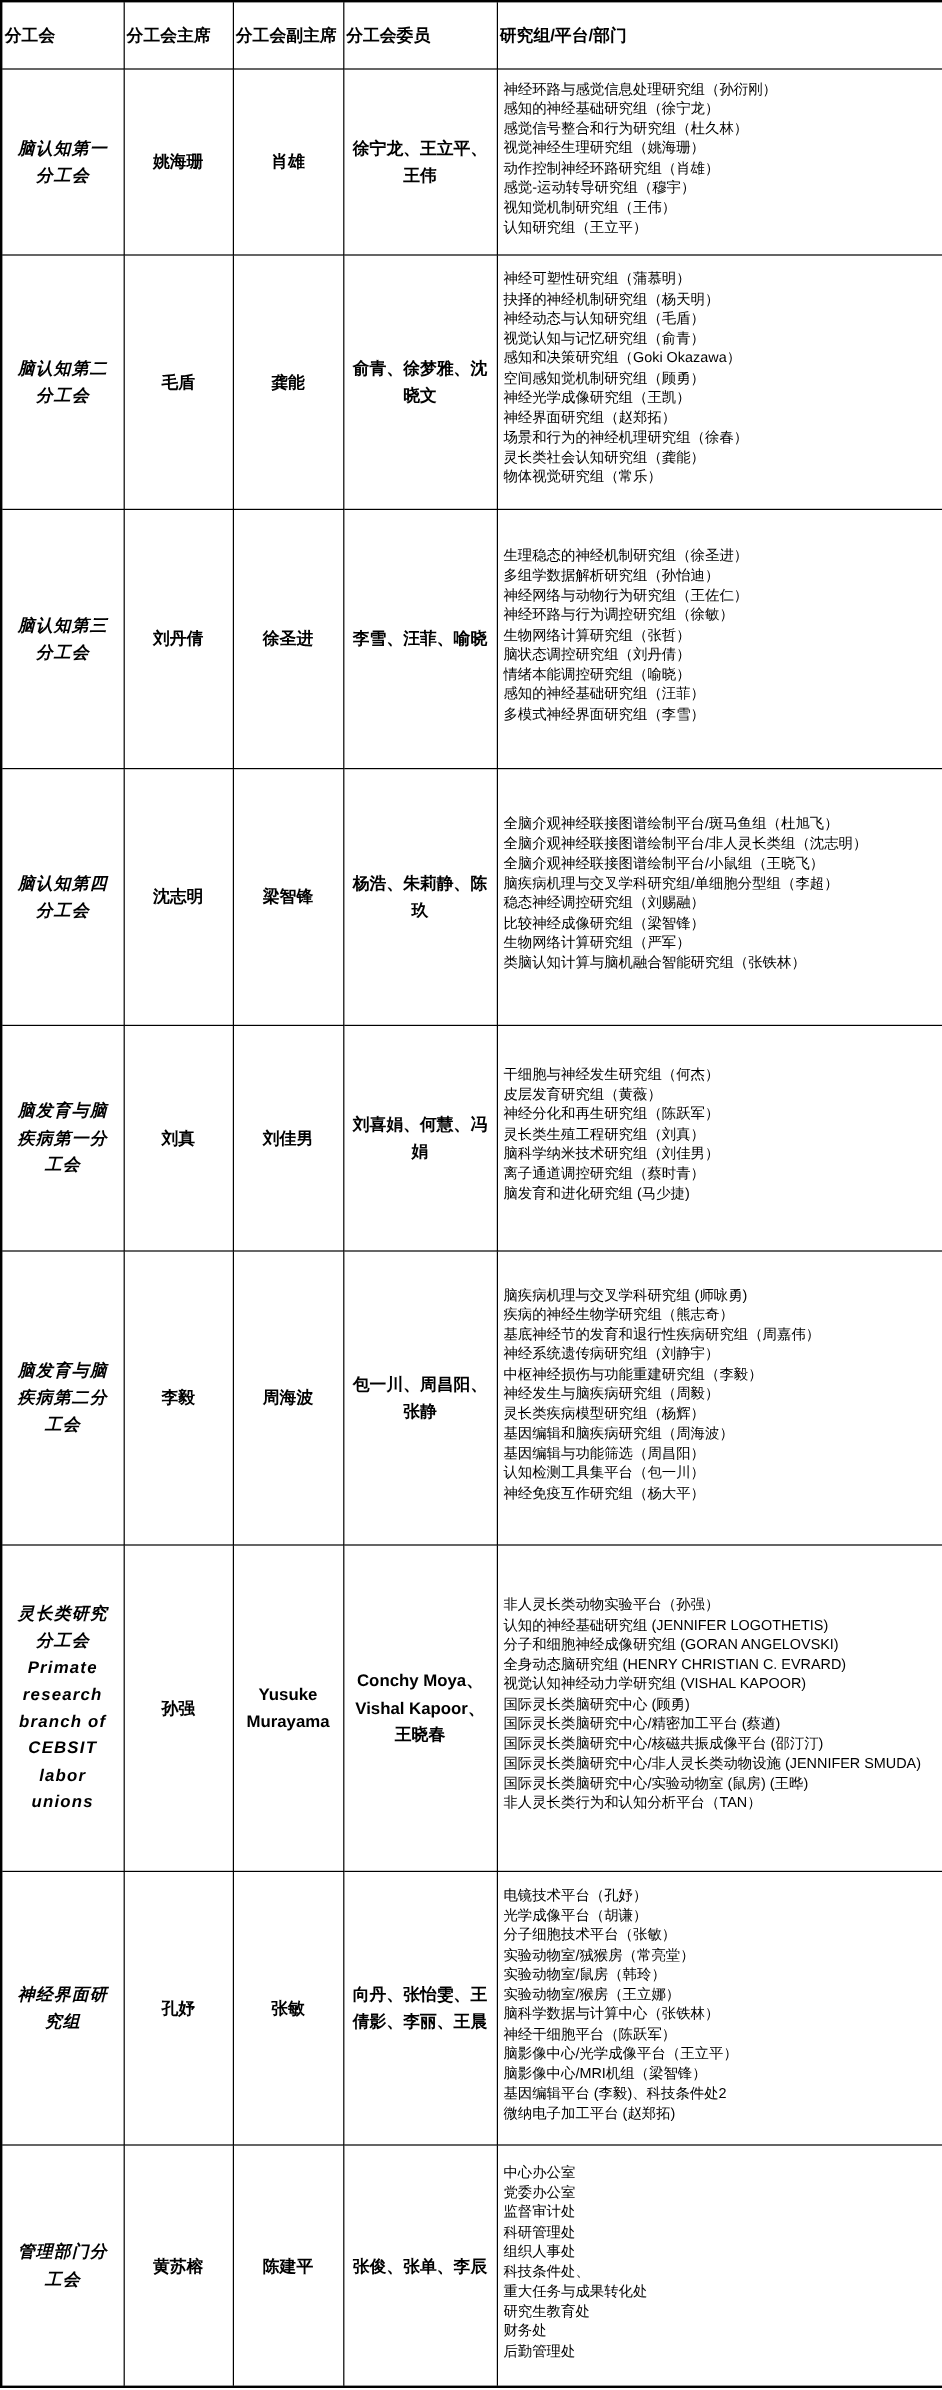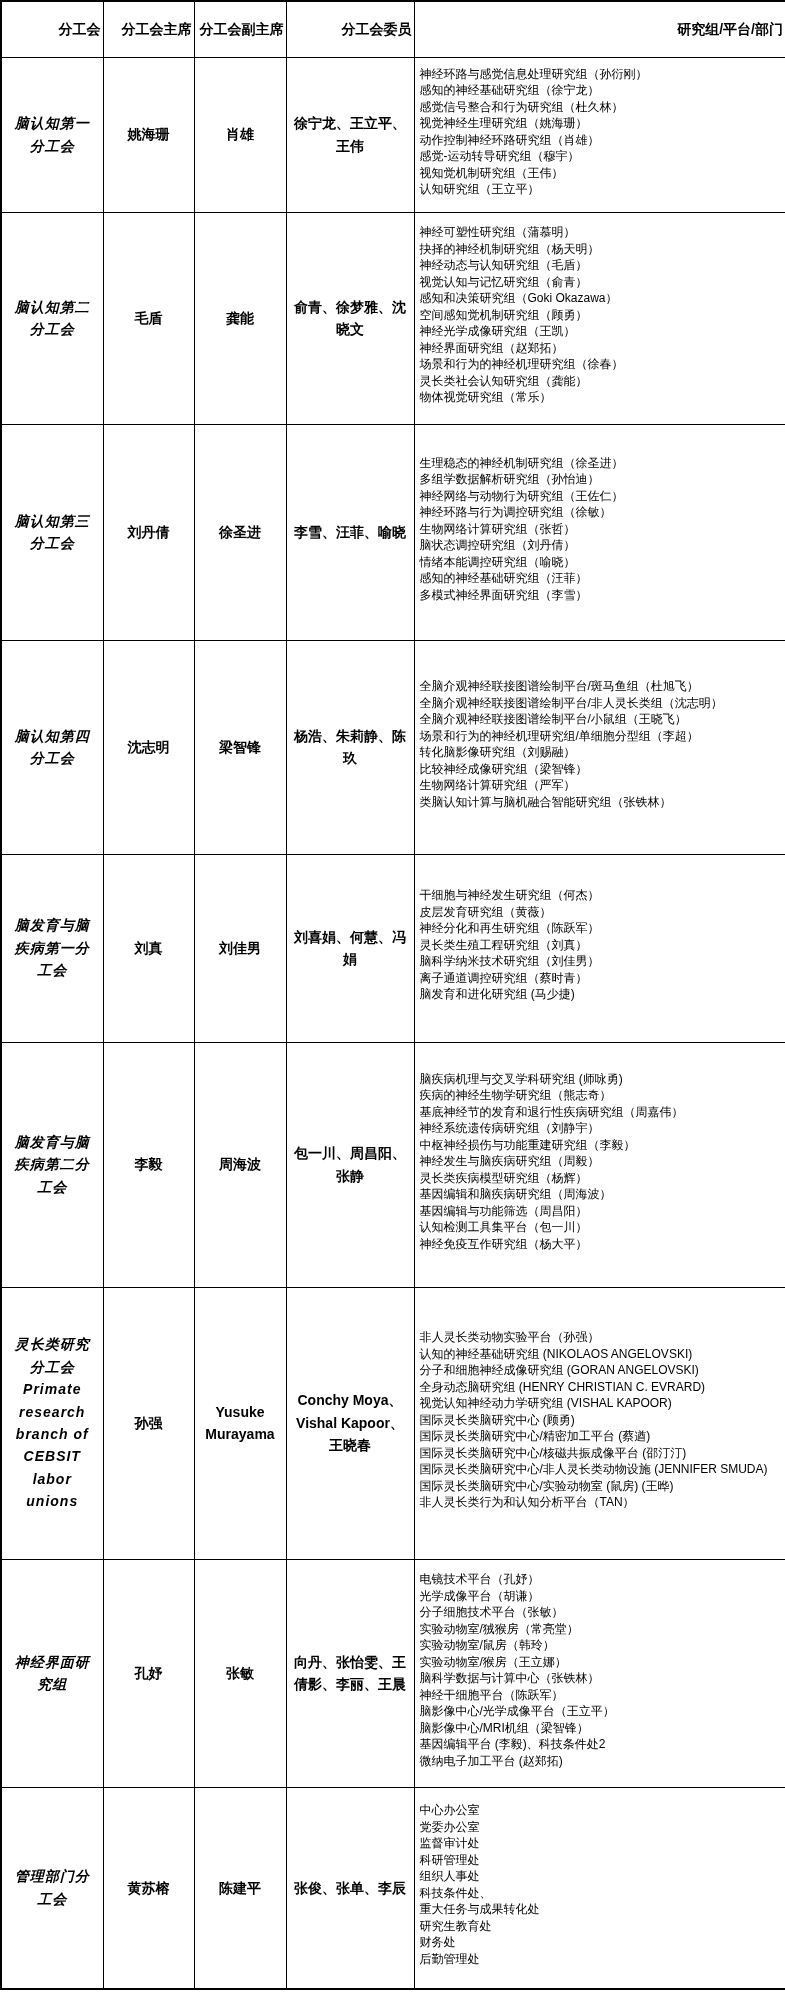--- a/index.html
+++ b/index.html
@@ -20,21 +20,21 @@
   }
   table.union-table th,
   table.union-table td {
     border: 1px solid #000000;
     vertical-align: middle;
     overflow: hidden;
   }
   thead th {
     font-weight: bold;
     font-size: 14px;
-    text-align: right;
+    text-align: left;
     height: 56px;
     line-height: 1.35;
     padding: 2px;
   }
   td.c-union, td.c-chair, td.c-vice, td.c-comm {
     font-weight: bold;
     font-size: 14px;
     text-align: center;
     padding: 4px 6px;
     line-height: 1.6;
@@ -129,22 +129,22 @@
         </tr>
         <tr style="height: 214px;">
           <td class="c-union">脑认知第四分工会</td>
           <td class="c-chair">沈志明</td>
           <td class="c-vice">梁智锋</td>
           <td class="c-comm">杨浩、朱莉静、陈玖</td>
           <td class="c-groups">
             <div class="group-line">全脑介观神经联接图谱绘制平台/斑马鱼组（杜旭飞）</div>
             <div class="group-line">全脑介观神经联接图谱绘制平台/非人灵长类组（沈志明）</div>
             <div class="group-line">全脑介观神经联接图谱绘制平台/小鼠组（王晓飞）</div>
-            <div class="group-line">场景和行为的神经机理研究组/单细胞分型组（李超）</div>
-            <div class="group-line">转化脑影像研究组（刘赐融）</div>
+            <div class="group-line">脑疾病机理与交叉学科研究组/单细胞分型组（李超）</div>
+            <div class="group-line">稳态神经调控研究组（刘赐融）</div>
             <div class="group-line">比较神经成像研究组（梁智锋）</div>
             <div class="group-line">生物网络计算研究组（严军）</div>
             <div class="group-line">类脑认知计算与脑机融合智能研究组（张铁林）</div>
           </td>
         </tr>
         <tr style="height: 188px;">
           <td class="c-union">脑发育与脑疾病第一分工会</td>
           <td class="c-chair">刘真</td>
           <td class="c-vice">刘佳男</td>
           <td class="c-comm">刘喜娟、何慧、冯娟</td>
@@ -177,21 +177,21 @@
             <div class="group-line">神经免疫互作研究组（杨大平）</div>
           </td>
         </tr>
         <tr style="height: 272px;">
           <td class="c-union">灵长类研究分工会 Primate research branch of CEBSIT labor unions</td>
           <td class="c-chair">孙强</td>
           <td class="c-vice">Yusuke Murayama</td>
           <td class="c-comm">Conchy Moya、Vishal Kapoor、王晓春</td>
           <td class="c-groups">
             <div class="group-line">非人灵长类动物实验平台（孙强）</div>
-            <div class="group-line">认知的神经基础研究组 (NIKOLAOS ANGELOVSKI)</div>
+            <div class="group-line">认知的神经基础研究组 (JENNIFER LOGOTHETIS)</div>
             <div class="group-line">分子和细胞神经成像研究组 (GORAN ANGELOVSKI)</div>
             <div class="group-line">全身动态脑研究组 (HENRY CHRISTIAN C. EVRARD)</div>
             <div class="group-line">视觉认知神经动力学研究组 (VISHAL KAPOOR)</div>
             <div class="group-line">国际灵长类脑研究中心 (顾勇)</div>
             <div class="group-line">国际灵长类脑研究中心/精密加工平台 (蔡遒)</div>
             <div class="group-line">国际灵长类脑研究中心/核磁共振成像平台 (邵汀汀)</div>
             <div class="group-line">国际灵长类脑研究中心/非人灵长类动物设施 (JENNIFER SMUDA)</div>
             <div class="group-line">国际灵长类脑研究中心/实验动物室 (鼠房) (王晔)</div>
             <div class="group-line">非人灵长类行为和认知分析平台（TAN）</div>
           </td>

